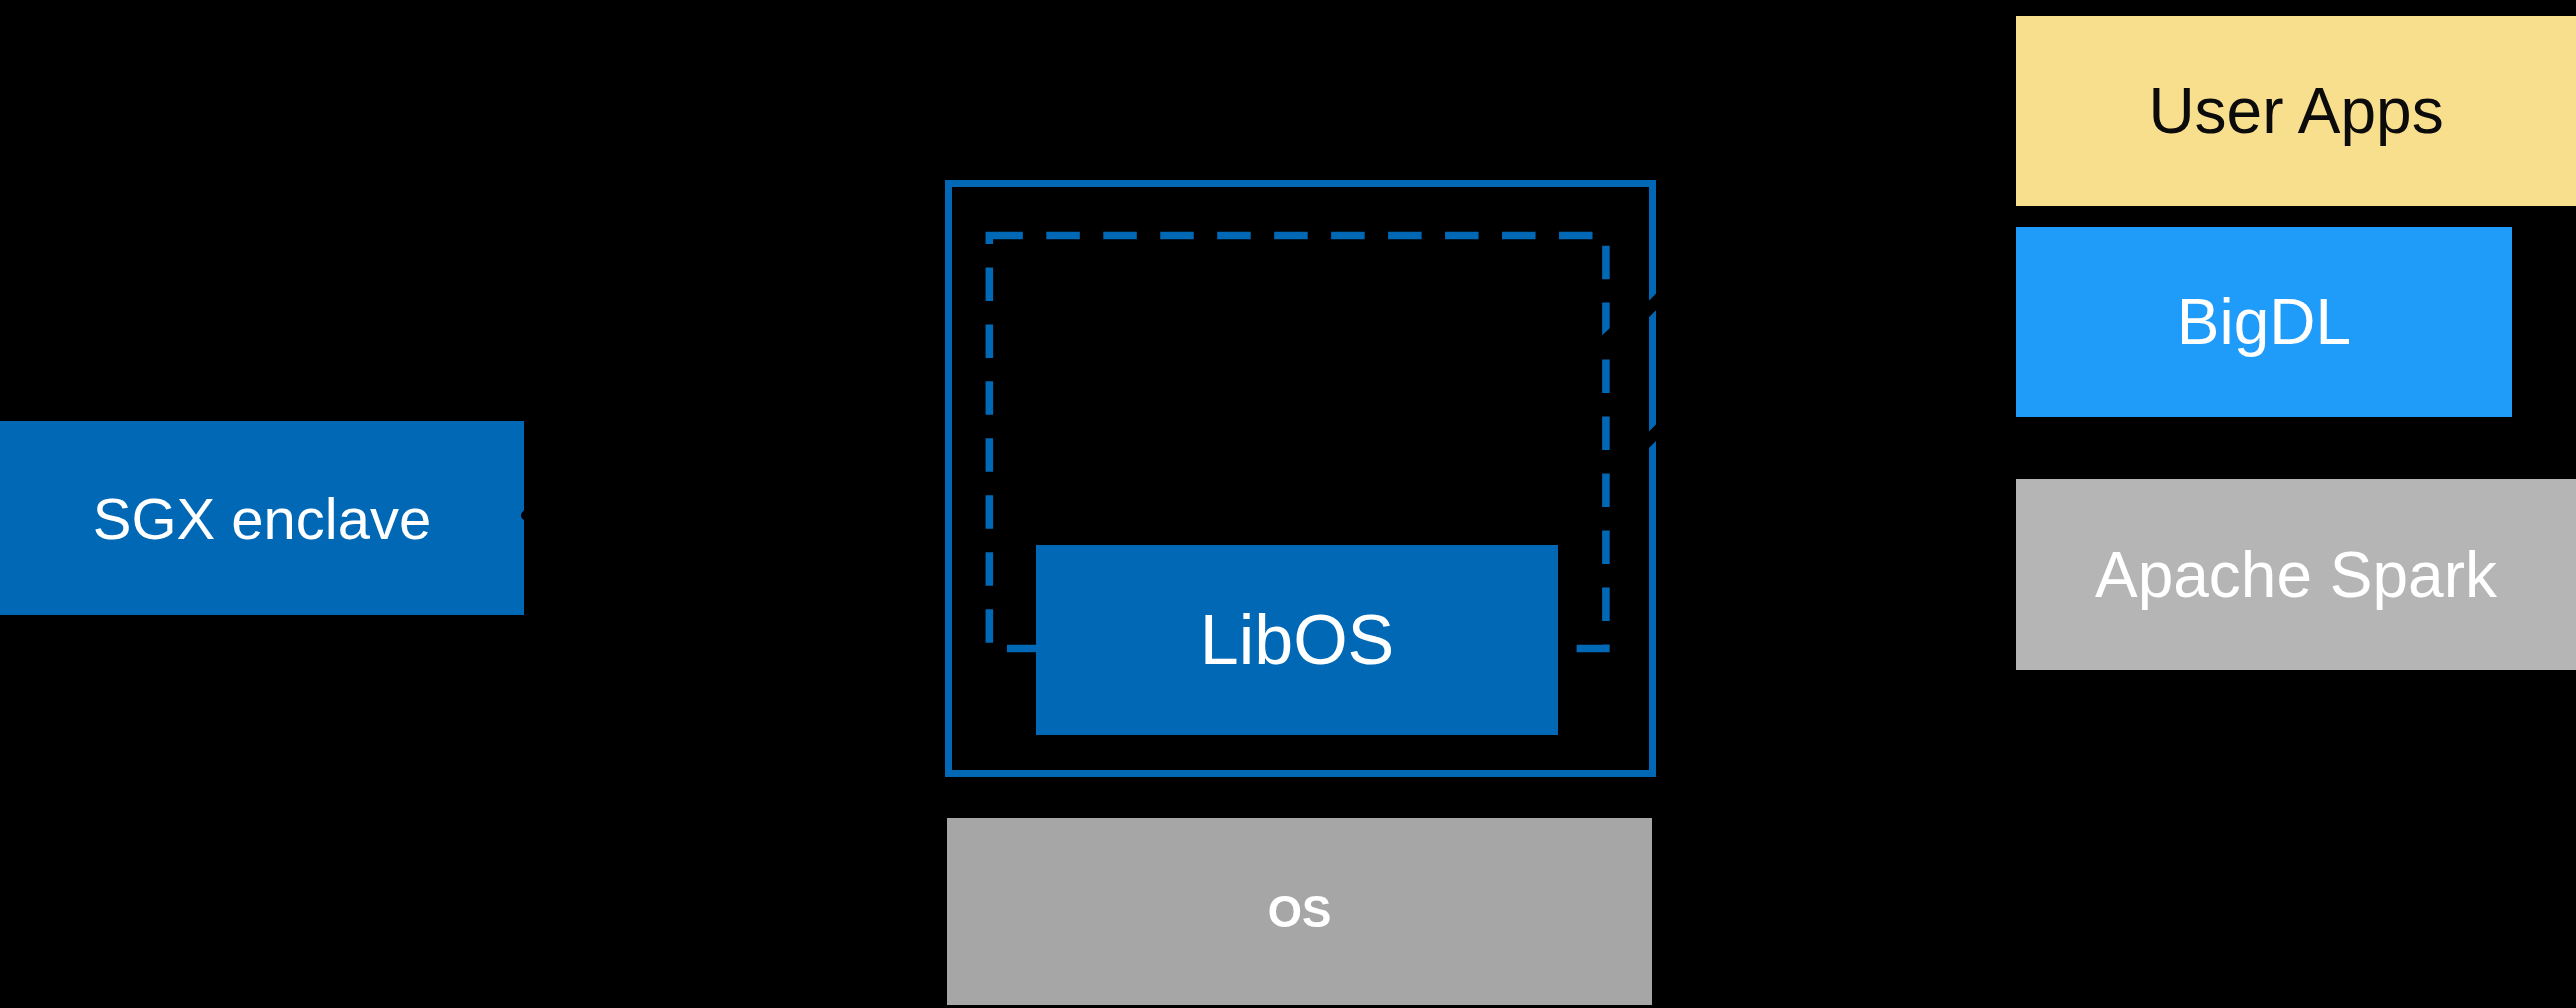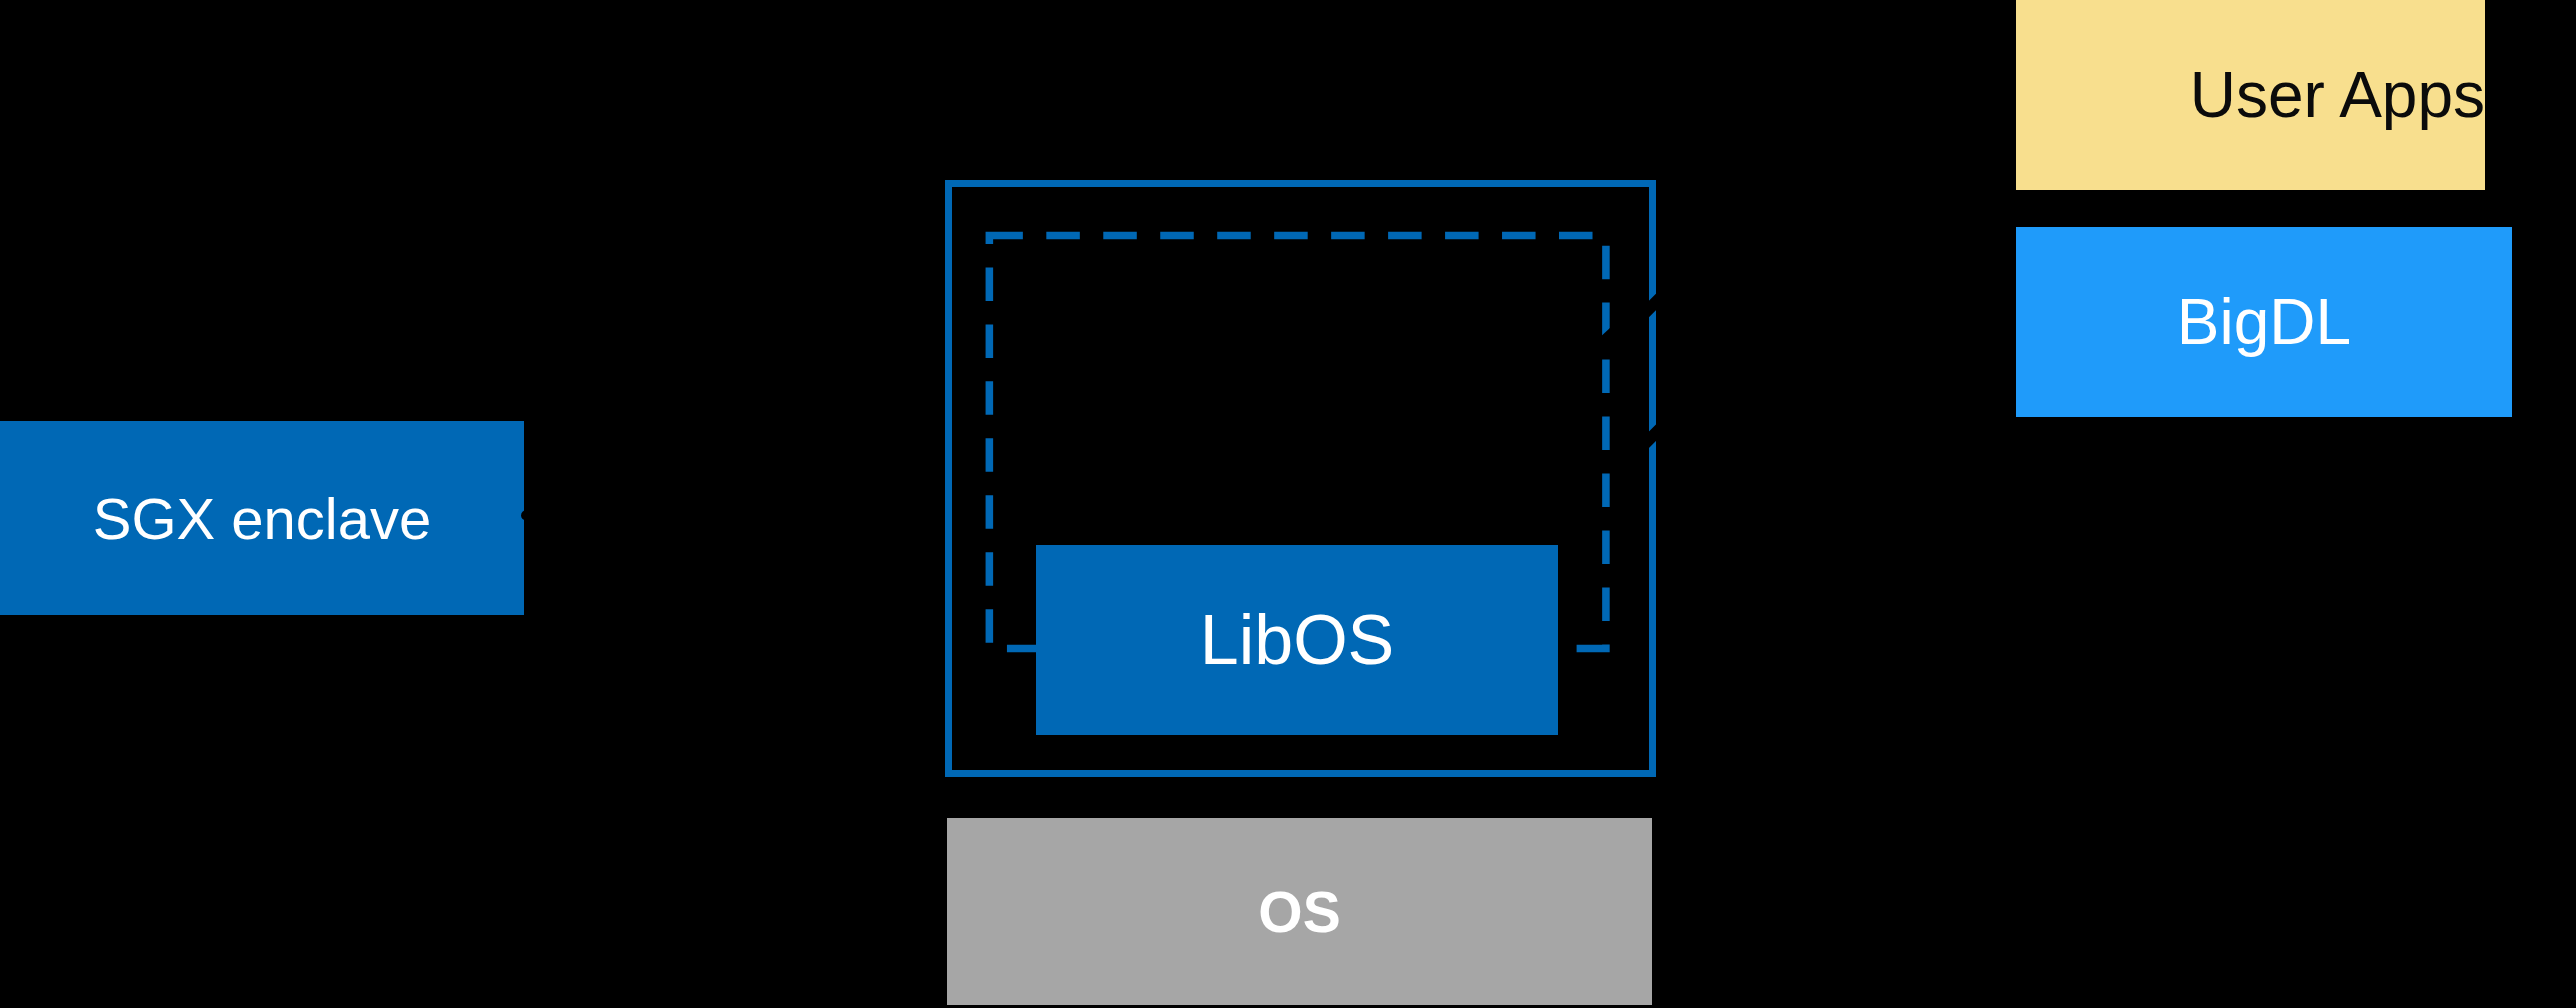--- a/index.html
+++ b/index.html
@@ -40,24 +40,24 @@
   .dashed-layer{position:absolute;left:0;top:0;width:2576px;height:1009px;pointer-events:none;}
   .dashed-rect{
     fill:none;stroke:var(--c-intel_blue);stroke-width:9;
     stroke-dasharray:40 28;
   }
   .app-box{left:1030px;top:295px;width:522px;height:187px;background:var(--c-yellow);}
   .app-box .label{color:var(--c-text_dark);font-size:70px;}
   .libos-box{left:1036px;top:545px;width:522px;height:190px;background:var(--c-intel_blue);}
   .libos-box .label{color:var(--c-text_light);font-size:70px;}
   .os-box{left:947px;top:818px;width:705px;height:187px;background:var(--c-gray_os);}
-  .os-box .label{color:var(--c-text_light);font-size:57px;font-weight:bold;}
+  .os-box .label{color:var(--c-text_light);font-size:44px;font-weight:bold;}
 
   
-  .user-apps-box{left:2016px;top:0;width:469px;height:190px;background:var(--c-yellow);justify-content:flex-end;}
+  .user-apps-box{left:2016px;top:16px;width:560px;height:190px;background:var(--c-yellow);}
   .user-apps-box .label{color:var(--c-text_dark);font-size:64px;}
   .bigdl-box{left:2016px;top:227px;width:496px;height:190px;background:var(--c-bright_blue);}
   .bigdl-box .label{color:var(--c-text_light);font-size:64px;}
   .spark-box{left:2016px;top:479px;width:560px;height:191px;background:var(--c-gray_spark);}
   .spark-box .label{color:var(--c-text_light);font-size:64px;}
 
   
   .artifact-layer{position:absolute;left:0;top:0;width:2576px;height:1009px;pointer-events:none;}
   .artifact-line{stroke:var(--c-background);fill:none;}
   .artifact-dot{fill:var(--c-background);stroke:none;}
@@ -85,20 +85,23 @@
   <div class="box os-box">
     <span class="label">OS</span>
   </div>
 
   <div class="box user-apps-box">
     <span class="label">User Apps</span>
   </div>
   <div class="box bigdl-box">
     <span class="label">BigDL</span>
   </div>
+  <div class="box spark-box">
+    <span class="label">Apache Spark</span>
+  </div>
 
   <svg class="artifact-layer" viewBox="0 0 3075 1204" width="2576" height="1009">
     <circle class="artifact-dot" cx="628" cy="615" r="6"></circle>
     <circle class="artifact-dot" cx="1851" cy="463" r="6"></circle>
     <line class="artifact-line" x1="1950" y1="387" x2="1996" y2="341" stroke-width="14"></line>
     <line class="artifact-line" x1="1950" y1="543" x2="1996" y2="497" stroke-width="14"></line>
     <line class="artifact-line" x1="1903" y1="417" x2="1932" y2="390" stroke-width="12"></line>
   </svg>
 
 </div>

